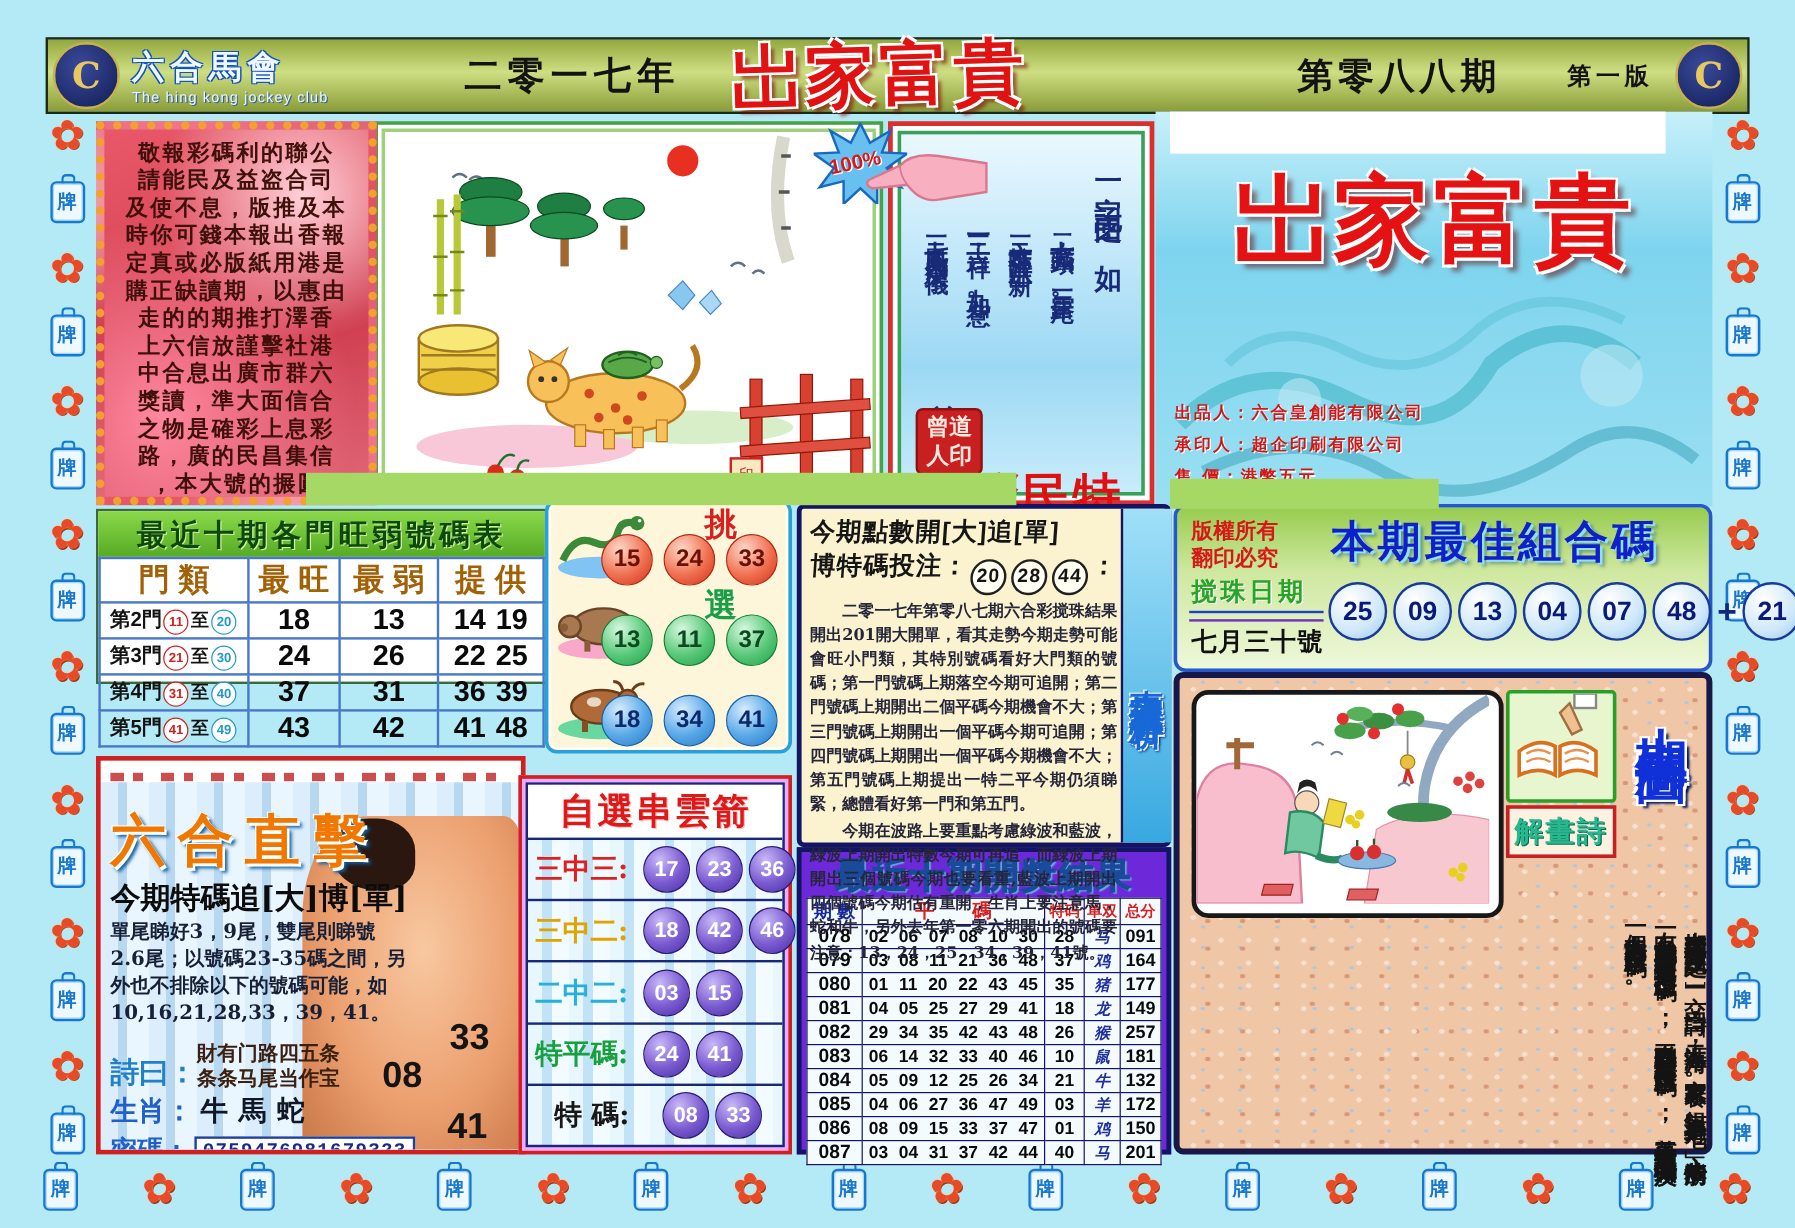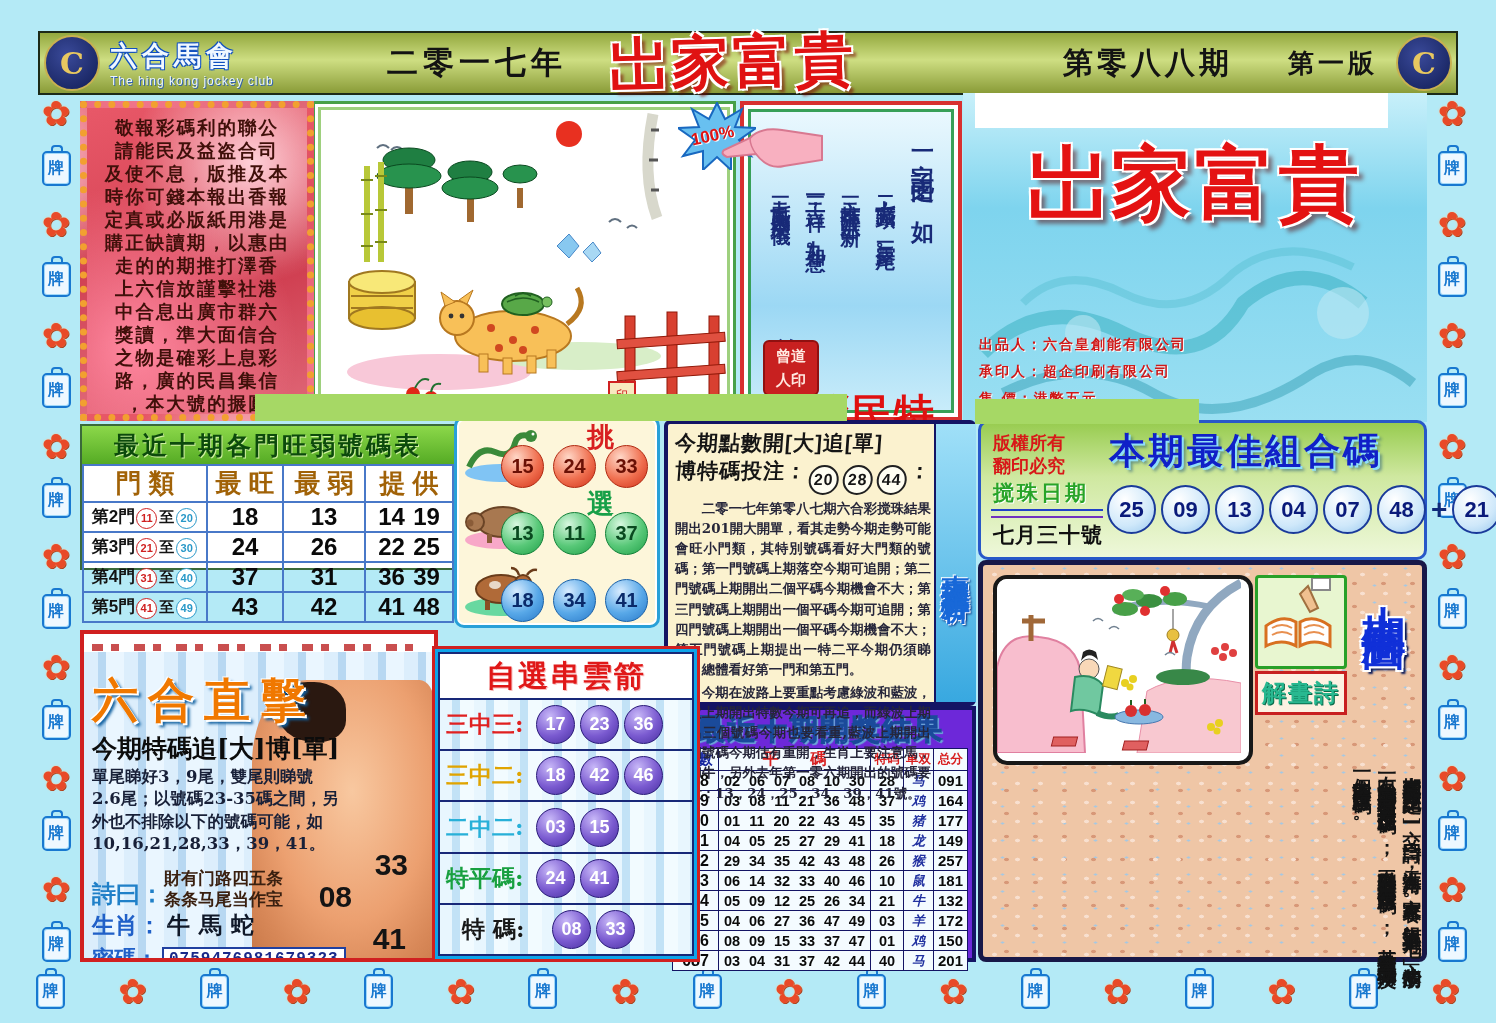--- a/index.html
+++ b/index.html
@@ -28,21 +28,21 @@
         font-family:"DejaVu Serif",serif;}
   .club{margin-left:6px;width:215px;}
   .club-cn{font-size:27px;font-weight:bold;color:#f0f8ff;letter-spacing:5px;
            text-shadow:1px 1px 0 #1050c0,-1px -1px 0 #1050c0,1px -1px 0 #1050c0,-1px 1px 0 #1050c0;}
   .club-en{font-size:12px;color:#e8f4ff;text-shadow:1px 1px 0 #3060b0;letter-spacing:1px;}
   .year{font-size:31px;font-weight:bold;color:#131313;margin-left:62px;letter-spacing:5px;}
   .main-title{font-family:"DejaVu Serif",serif;font-size:58px;font-weight:bold;color:#e01212;margin-left:42px;letter-spacing:4px;
               transform:rotate(-1.5deg);
               text-shadow:2px 2px 0 #fff,-2px -2px 0 #fff,2px -2px 0 #fff,-2px 2px 0 #fff,5px 5px 3px rgba(120,0,0,.55);}
   .issue{font-size:30px;font-weight:bold;color:#131313;margin-left:auto;letter-spacing:4px;}
-  .edition{font-size:26px;font-weight:bold;color:#131313;margin-left:55px;margin-right:14px;letter-spacing:4px;}
+  .edition{font-size:20px;font-weight:bold;color:#131313;margin-left:55px;margin-right:14px;letter-spacing:4px;}
 
   
   .left-red{left:80px;top:101px;width:234px;height:320px;border:7px dotted #f2a030;
             background:radial-gradient(circle at 75% 18%,#ffd0d8,rgba(255,208,216,0) 40%),
                        radial-gradient(circle at 22% 78%,#ff88a0,rgba(255,136,160,0) 55%),
                        linear-gradient(160deg,#e85868,#cf3d4f 60%,#e06878);
             padding:8px 2px;color:#40100a;font-weight:bold;font-size:18.5px;line-height:23px;
             font-family:"DejaVu Serif",serif;text-align:center;overflow:hidden;z-index:8;}
   .red-line{white-space:nowrap;letter-spacing:2px;}
 
@@ -61,21 +61,21 @@
   .poem{left:740px;top:101px;width:222px;height:320px;border:4px solid #d83030;background:#fff;padding:4px;z-index:12;}
   .poem-inner{border:3px solid #38a058;height:100%;box-sizing:border-box;position:relative;
               background:linear-gradient(180deg,#eaf8fe,#9cd8f4 65%,#c8ecfa);}
   .poem-cols{position:absolute;right:12px;top:26px;display:flex;flex-direction:row-reverse;gap:8px;}
   .vline{writing-mode:vertical-rl;font-family:"DejaVu Serif",serif;font-weight:bold;color:#182a78;font-size:20px;letter-spacing:5px;}
   .poem-intro{font-size:23px;letter-spacing:7px;}
   .poem-l{margin-top:42px;}
   .poem-author{position:absolute;left:16px;bottom:78px;writing-mode:vertical-rl;font-size:29px;font-weight:bold;
                color:#182a78;font-family:"DejaVu Serif",serif;letter-spacing:6px;}
   .poem-seal{position:absolute;left:12px;bottom:14px;width:52px;height:52px;background:#c82020;border-radius:6px;
-             border:2px solid #901010;color:#ffe8e0;font-size:15px;line-height:24px;font-weight:bold;
+             border:2px solid #901010;color:#ffe8e0;font-size:19px;line-height:24px;font-weight:bold;
              font-family:"DejaVu Serif",serif;text-align:center;}
   .poem-seal span{display:inline-block;width:44px;word-break:break-all;margin-top:2px;}
 
   
   .right-top{left:963px;top:93px;width:464px;height:329px;overflow:hidden;z-index:7;
              background:linear-gradient(180deg,#c8f0fa,#7ed4ee 35%,#9adff2);}
   .rt-title{position:absolute;left:0;right:0;top:38px;text-align:center;font-family:"DejaVu Serif",serif;
             font-size:80px;font-weight:bold;color:#e41212;letter-spacing:4px;white-space:nowrap;
             text-shadow:2px 2px 0 #fff,-2px -2px 0 #fff,2px -2px 0 #fff,-2px 2px 0 #fff,6px 6px 4px rgba(90,0,0,.5);}
   .rt-lines{position:absolute;left:16px;top:238px;font-size:14px;font-weight:bold;color:#d01818;letter-spacing:2px;
@@ -173,21 +173,21 @@
   .zj-shilabel{font-size:24px;font-weight:bold;color:#2080c8;font-family:"DejaVu Serif",serif;}
   .zj-shilines{font-size:17px;font-weight:bold;color:#3a2010;line-height:21px;font-family:"DejaVu Serif",serif;}
   .zj-sx{position:absolute;left:8px;top:258px;font-size:23px;font-weight:bold;color:#2060c8;font-family:"DejaVu Serif",serif;}
   .zj-sx b{color:#101828;letter-spacing:9px;margin-left:6px;}
   .zj-mima{position:absolute;left:8px;top:292px;font-size:22px;font-weight:bold;color:#2060c8;font-family:"DejaVu Serif",serif;display:flex;align-items:center;}
   .zj-mimabox{border:2px solid #2040a0;background:#fff;padding:1px 5px;font-size:16px;font-weight:bold;color:#1a2a8a;
               letter-spacing:1px;margin-left:4px;font-family:"Liberation Mono",monospace;}
   .zj-num{position:absolute;font-size:30px;font-weight:bold;color:#141414;z-index:4;}
 
   
-  .chuanyun{left:432px;top:646px;width:268px;height:316px;border:3px solid #d02020;background:#0ea5e9;padding:3px;z-index:21;}
+  .chuanyun{left:432px;top:646px;width:228px;height:316px;border:3px solid #d02020;background:#f0abfc;padding:3px;z-index:21;}
   .cy-inner{border:2px solid #182878;height:100%;box-sizing:border-box;display:flex;flex-direction:column;
             background:repeating-linear-gradient(90deg,#e8f6fe 0 12px,#c2e2f6 12px 20px,#f2fbff 20px 34px);}
   .cy-title{height:44px;flex:0 0 44px;background:#fff;border-bottom:2px solid #182878;display:flex;align-items:center;
             justify-content:center;font-size:30px;font-weight:bold;color:#e01818;letter-spacing:2px;
             font-family:"DejaVu Serif",serif;text-shadow:1px 1px 0 #f8c0c0;}
   .cy-rows{flex:1;display:flex;flex-direction:column;}
   .cy-row{flex:1;display:flex;align-items:center;border-bottom:2px solid #182878;padding-left:6px;}
   .cy-rows div.cy-row:last-of-type{border-bottom:none;margin-left:16px;}
   .cy-label{font-size:23px;font-weight:bold;font-family:"DejaVu Serif",serif;width:90px;flex:0 0 90px;}
   .cy-rows div.cy-row:nth-of-type(1) .cy-label{color:#e02020;}

